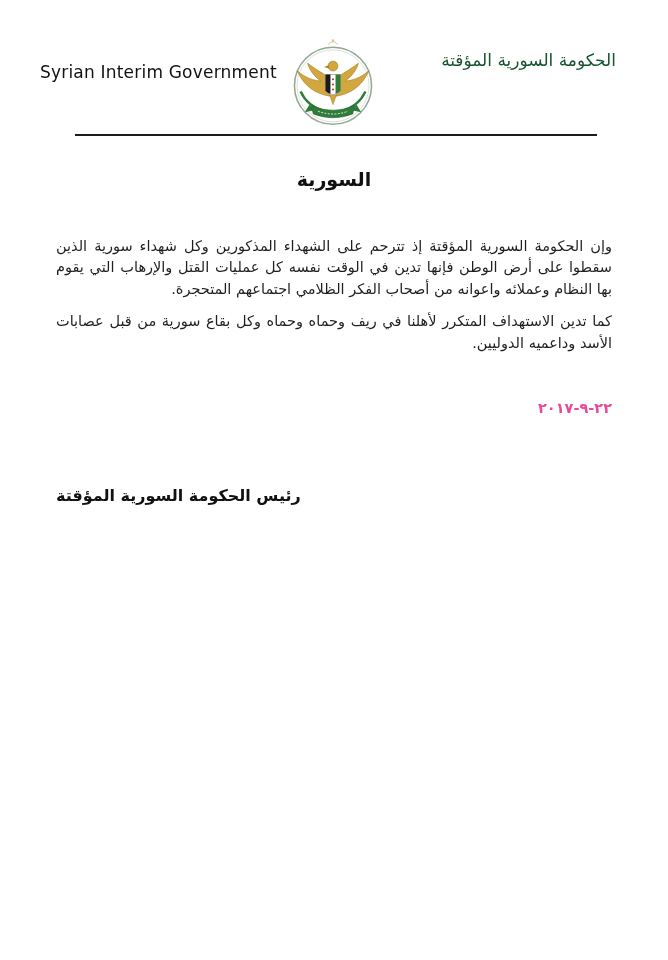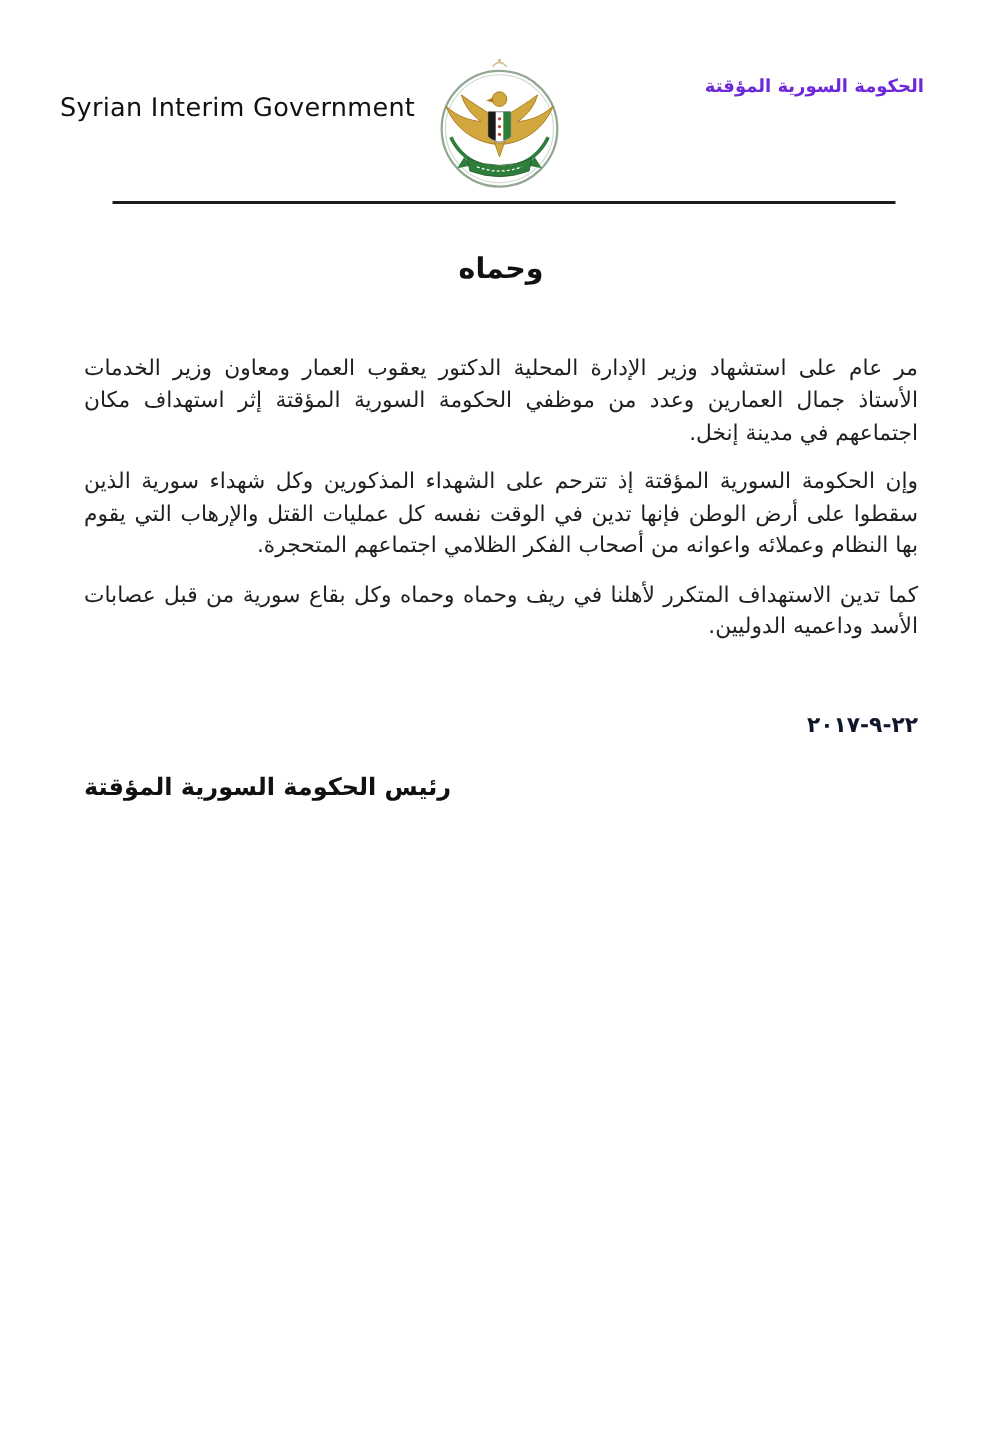--- a/index.html
+++ b/index.html
@@ -33,23 +33,23 @@
     left: 286px;
     top: 36px;
     width: 94px;
     height: 94px;
   }
   .header-ar {
     position: absolute;
     right: 52px;
     top: 50px;
     direction: rtl;
-    font-size: 12px;
-    font-weight: bold;
-    color: #6d28d9;
+    font-size: 17px;
+    font-weight: normal;
+    color: #14532d;
     white-space: nowrap;
   }
   .header-divider {
     position: absolute;
     left: 75px;
     top: 134px;
     width: 522px;
     height: 2px;
     background: #1c1c1c;
   }
@@ -78,24 +78,24 @@
   .content p {
     margin: 0 0 11px 0;
     text-align: justify;
   }
   .statement-date {
     margin-top: 44px;
     text-align: right;
     font-size: 14.5px;
     font-weight: bold;
     letter-spacing: 1px;
-    color: #0f172a;
+    color: #ec4899;
   }
   .signature {
-    margin-top: 18px;
+    margin-top: 64px;
     text-align: left;
     font-size: 16px;
     font-weight: bold;
     color: #111;
   }
 </style>
 </head>
 <body>
 
 <div class="page">
@@ -138,24 +138,23 @@
         <path d="M27 74 Q50 84 73 74 L71 83 Q50 91 29 83 Z" fill="#2f7d3b" stroke="#245c2c" stroke-width="0.6"></path>
         <path d="M34 80 Q50 86 66 80" stroke="#ffffff" stroke-width="0.9" fill="none" stroke-dasharray="2 1.6"></path>
       </g>
     </svg>
   </div>
 
   <div class="header-ar">الحكومة السورية المؤقتة</div>
 
   <div class="header-divider"></div>
 
-  <div class="statement-title">وحماه</div>
+  <div class="statement-title">السورية</div>
 
   <div class="content">
-    <p>مر عام على استشهاد وزير الإدارة المحلية الدكتور يعقوب العمار ومعاون وزير الخدمات الأستاذ جمال العمارين وعدد من موظفي الحكومة السورية المؤقتة إثر استهداف مكان اجتماعهم في مدينة إنخل.</p>
     <p>وإن الحكومة السورية المؤقتة إذ تترحم على الشهداء المذكورين وكل شهداء سورية الذين سقطوا على أرض الوطن فإنها تدين في الوقت نفسه كل عمليات القتل والإرهاب التي يقوم بها النظام وعملائه واعوانه من أصحاب الفكر الظلامي اجتماعهم المتحجرة.</p>
     <p>كما تدين الاستهداف المتكرر لأهلنا في ريف وحماه وحماه وكل بقاع سورية من قبل عصابات الأسد وداعميه الدوليين.</p>
 
     <div class="statement-date">٢٢-٩-٢٠١٧</div>
 
     <div class="signature">رئيس الحكومة السورية المؤقتة</div>
   </div>
 
 </div>
 

